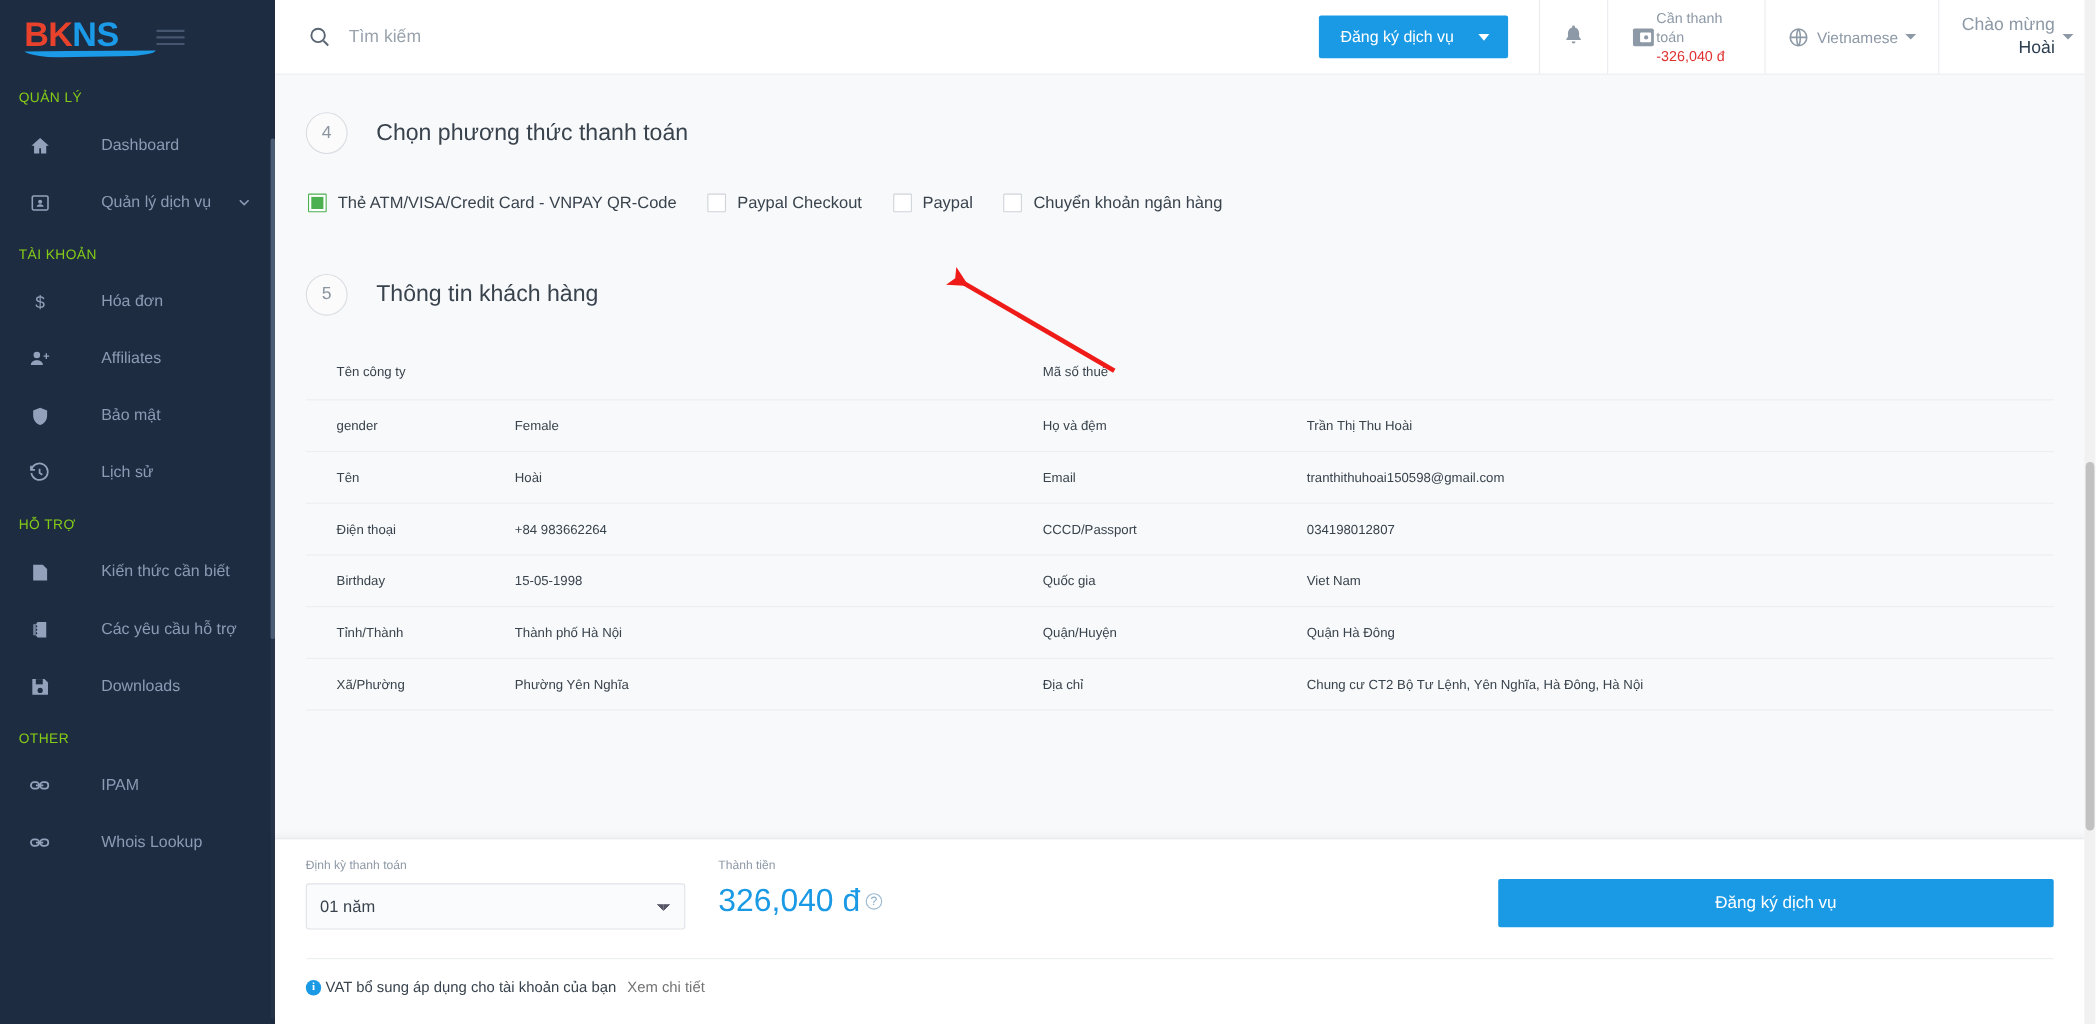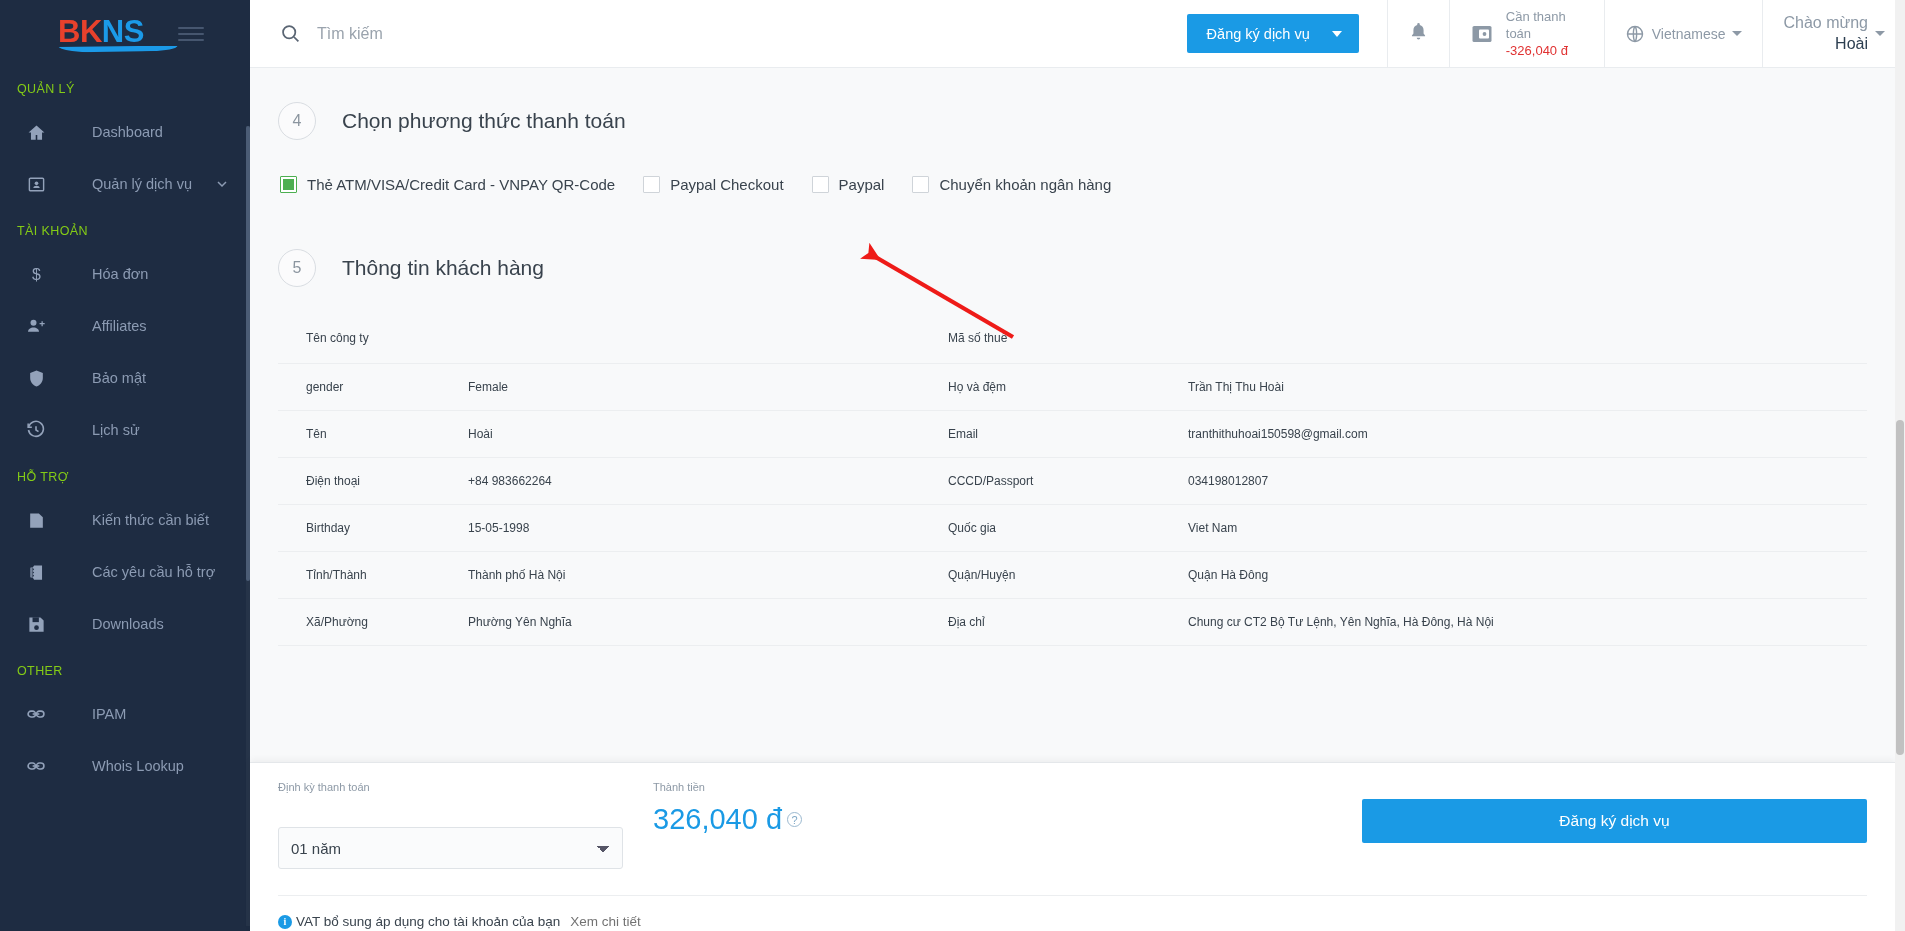--- a/index.html
+++ b/index.html
@@ -15,21 +15,21 @@
   
   .sidebar {
     width: 250px; height: 931px;
     background: #1e2c42;
     flex: 0 0 250px;
     position: relative;
     overflow: hidden;
   }
   .sidebar-head {
     height: 68px;
-    display: flex; align-items: center; justify-content: center;
+    display: flex; align-items: center; justify-content: flex-start;
     padding: 0 10px 0 22px;
   }
   .logo { display: block; line-height: 1; user-select: none; }
   .logo-text {
     font-size: 31px; font-weight: bold; letter-spacing: -0.5px;
     font-family: "Liberation Sans", sans-serif;
   }
   .logo-bk { color: #e8412c; }
   .logo-ns { color: #1b9ae8; }
   .logo-swoosh {
@@ -97,21 +97,21 @@
     font-size: 14.5px; cursor: pointer; border-radius: 2px;
     display: flex; align-items: center; gap: 22px;
     font-family: "Liberation Sans", sans-serif;
   }
   .topbar-cell {
     display: flex; align-items: center; justify-content: center;
     border-left: 1px solid #e9ecef;
     padding: 0 20px; cursor: pointer; position: relative;
   }
   .bell-cell { width: 62px; color: #8d99a6; }
-  .pay-cell { gap: 12px; }
+  .pay-cell { }
   .wallet-ico { color: #8d99a6; display: flex; }
   .pay-txt { font-size: 13px; line-height: 1.32; color: #8d99a6; max-width: 78px; }
   .pay-amount { color: #e03131; font-size: 13px; }
   .lang-cell { gap: 7px; color: #8d99a6; font-size: 14px; }
   .globe-ico { display: flex; color: #8d99a6; }
   .user-cell { gap: 7px; }
   .user-txt { font-size: 16px; line-height: 1.3; color: #8d99a6; text-align: right; }
   .user-name { color: #2c3e50; }
   .caret-dn { border-left: 5px solid transparent; border-right: 5px solid transparent;
               border-top: 5px solid #8d99a6; display: inline-block; }
@@ -172,21 +172,20 @@
     border: 1px solid #dfe3e7; background: #fafbfc; border-radius: 3px;
     font-size: 15px; color: #39434d; padding: 0 12px;
     font-family: "Liberation Sans", sans-serif;
     appearance: none; -webkit-appearance: none; cursor: pointer;
     background-image:
       linear-gradient(45deg, transparent 50%, #556 50%),
       linear-gradient(135deg, #556 50%, transparent 50%);
     background-position: calc(100% - 19px) 18px, calc(100% - 13px) 18px;
     background-size: 6px 6px, 6px 6px;
     background-repeat: no-repeat;
-    margin-top: 24px;
   }
   .foot-col-total { width: 410px; }
   .total-amt { font-size: 29px; color: #1a9ae5; display: flex; align-items: center; gap: 2px; }
   .help-ico {
     width: 15px; height: 15px; border-radius: 50%; border: 1px solid #9bb9d0;
     color: #7fa8c6; font-size: 11px; display: inline-flex;
     align-items: center; justify-content: center; margin-left: 3px;
     font-family: "Liberation Sans", sans-serif;
   }
   .submit-btn {

